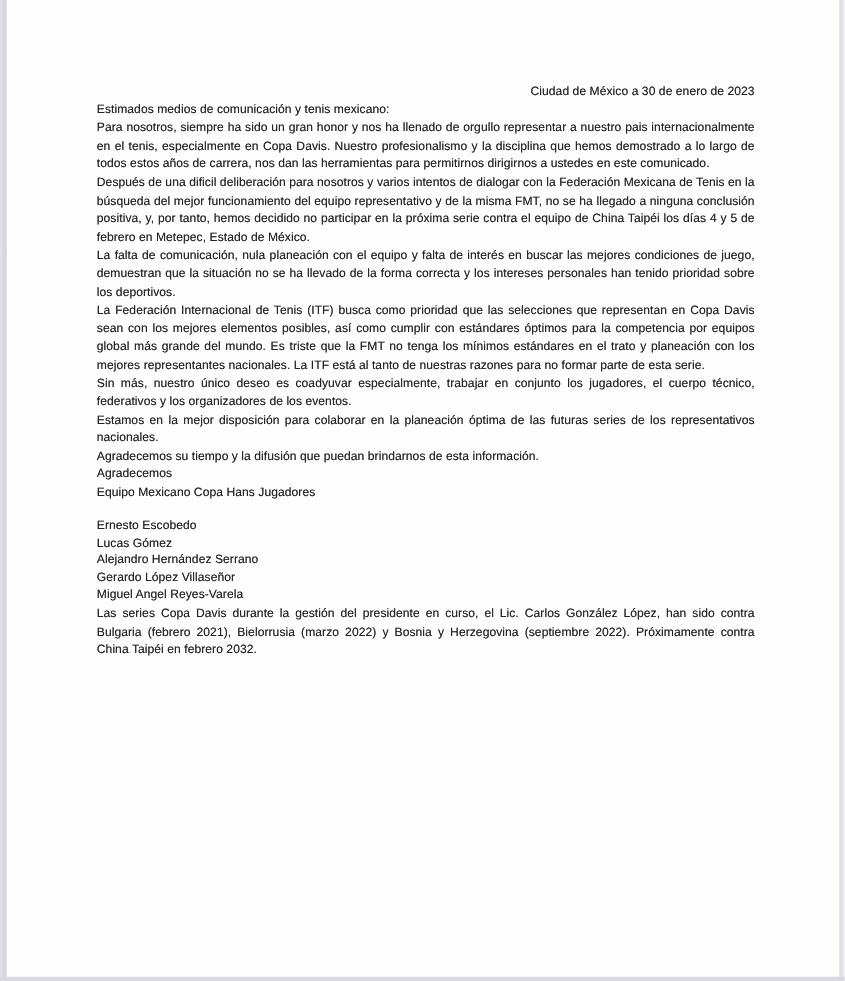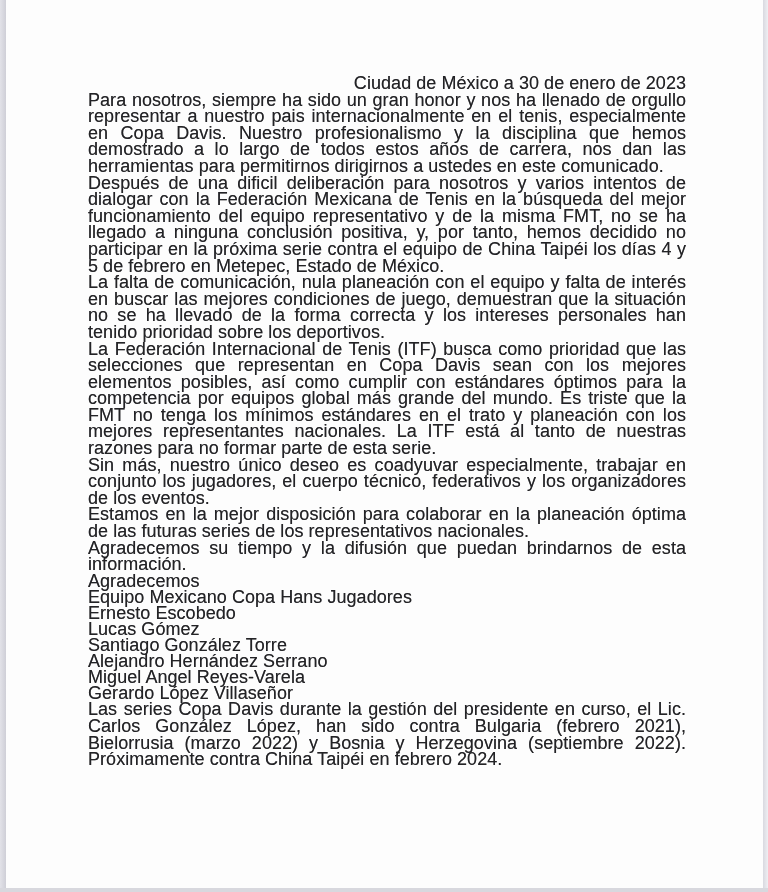--- a/index.html
+++ b/index.html
@@ -7,35 +7,35 @@
     position:relative;
     width:768px; height:892px;
     background:#fdfdfd;
     overflow:hidden;
     font-family:"Liberation Sans","DejaVu Sans",sans-serif;
   }
   .content {
     position:absolute;
     left:88px; top:0;
     width:598px;
-    font-size:18px;
+    font-size:11px;
     line-height:16.6px;
     color:#232326;
     text-shadow:0 0 0.6px rgba(35,35,38,0.55);
     letter-spacing:0.05px;
   }
   .content p { margin:0; }
   .date { padding-top:75px; text-align:right; }
   .line { margin-top:14px; }
   .para {
     margin-top:14px;
     text-align:justify;
     white-space:pre-line;
   }
-  .players { line-height:15.9px; }
+  .players { margin-top:14px; line-height:15.9px; }
   .footnote { margin-top:12px; }
   .edge { position:absolute; }
   .edge-left {
     left:0; top:0; bottom:0; width:6px;
     background:linear-gradient(to right,#e2e2e8,#cfcfd7);
   }
   .edge-right {
     right:0; top:0; bottom:0; width:5px;
     background:linear-gradient(to left,#efeff3,#d9d9e0);
   }
@@ -43,35 +43,35 @@
     left:0; right:0; bottom:0; height:4px;
     background:#d8d8de;
   }
 </style>
 </head>
 <body>
 
 <div class="scan">
   <div class="content">
     <p class="date">Ciudad de México a 30 de enero de 2023</p>
+    <p class="line">Estimados medios de comunicación y tenis mexicano:</p>
     <p class="para">Para nosotros, siempre ha sido un gran honor y nos ha llenado de orgullo representar a nuestro pais internacionalmente en el tenis, especialmente en Copa Davis. Nuestro profesionalismo y la disciplina que hemos demostrado a lo largo de todos estos años de carrera, nos dan las herramientas para permitirnos dirigirnos a ustedes en este comunicado.</p>
     <p class="para">Después de una dificil deliberación para nosotros y varios intentos de dialogar con la Federación Mexicana de Tenis en la búsqueda del mejor funcionamiento del equipo representativo y de la misma FMT, no se ha llegado a ninguna conclusión positiva, y, por tanto, hemos decidido no participar en la próxima serie contra el equipo de China Taipéi los días 4 y 5 de febrero en Metepec, Estado de México.</p>
     <p class="para">La falta de comunicación, nula planeación con el equipo y falta de interés en buscar las mejores condiciones de juego, demuestran que la situación no se ha llevado de la forma correcta y los intereses personales han tenido prioridad sobre los deportivos.</p>
     <p class="para">La Federación Internacional de Tenis (ITF) busca como prioridad que las selecciones que representan en Copa Davis sean con los mejores elementos posibles, así como cumplir con estándares óptimos para la competencia por equipos global más grande del mundo. Es triste que la FMT no tenga los mínimos estándares en el trato y planeación con los mejores representantes nacionales. La ITF está al tanto de nuestras razones para no formar parte de esta serie.</p>
     <p class="para">Sin más, nuestro único deseo es coadyuvar especialmente, trabajar en conjunto los jugadores, el cuerpo técnico, federativos y los organizadores de los eventos.
 Estamos en la mejor disposición para colaborar en la planeación óptima de las futuras series de los representativos nacionales.</p>
     <p class="para">Agradecemos su tiempo y la difusión que puedan brindarnos de esta información.</p>
     <p class="line">Agradecemos</p>
     <p class="line">Equipo Mexicano Copa Hans Jugadores</p>
     <div class="players">
       <div>Ernesto Escobedo</div>
       <div>Lucas Gómez</div>
-      <div>Santiago González Torre</div>
       <div>Alejandro Hernández Serrano</div>
+      <div>Gerardo López Villaseñor</div>
       <div>Miguel Angel Reyes-Varela</div>
-      <div>Gerardo López Villaseñor</div>
     </div>
-    <p class="para footnote">Las series Copa Davis durante la gestión del presidente en curso, el Lic. Carlos González López, han sido contra Bulgaria (febrero 2021), Bielorrusia (marzo 2022) y Bosnia y Herzegovina (septiembre 2022). Próximamente contra China Taipéi en febrero 2024.</p>
+    <p class="para footnote">Las series Copa Davis durante la gestión del presidente en curso, el Lic. Carlos González López, han sido contra Bulgaria (febrero 2021), Bielorrusia (marzo 2022) y Bosnia y Herzegovina (septiembre 2022). Próximamente contra China Taipéi en febrero 2032.</p>
   </div>
   <div class="edge edge-left"></div>
   <div class="edge edge-right"></div>
   <div class="edge edge-bottom"></div>
 </div>
 
 </body></html>

